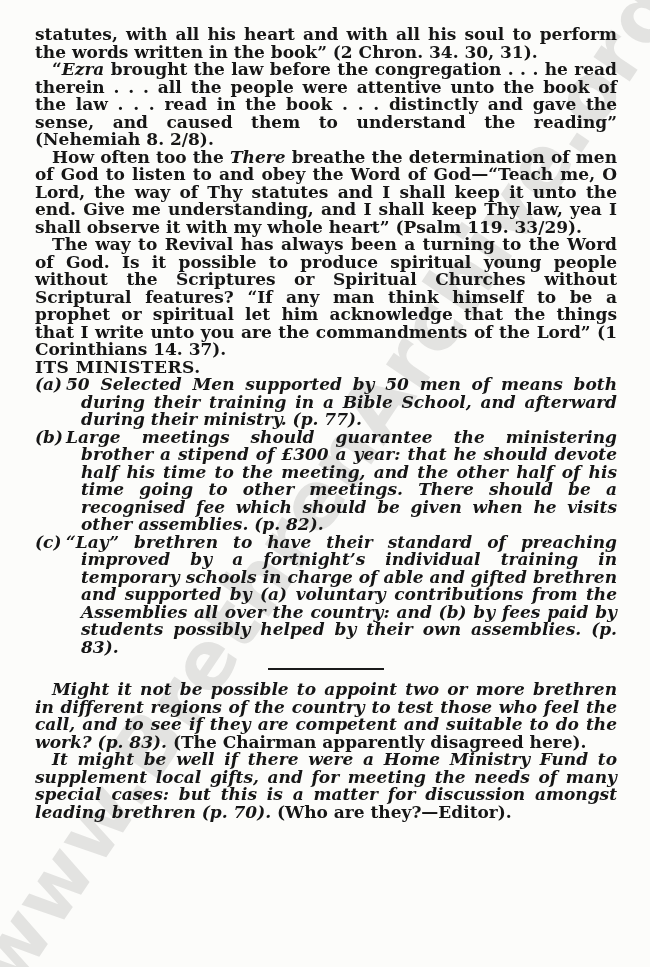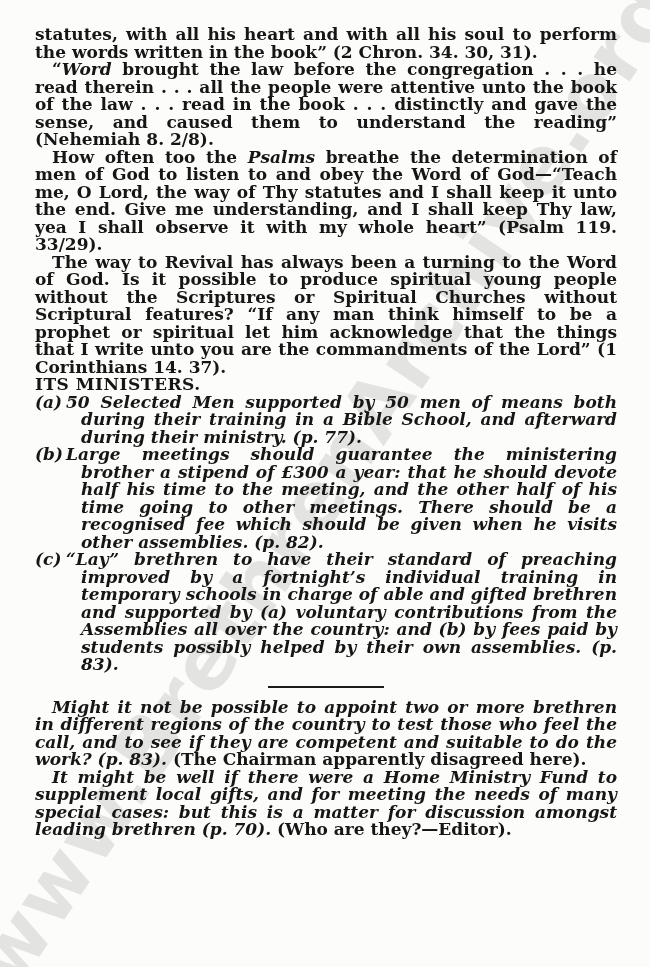--- a/index.html
+++ b/index.html
@@ -69,23 +69,23 @@
 <body>
 
 <div class="sheet">
 
   <div class="watermark">www.BrethrenArchive.org</div>
 
   <div class="content">
 
     <p><span>statutes, with all his heart and with all his soul to perform the words written in the book” (2 Chron. 34. 30, 31).</span></p>
 
-    <p class="ind sgap"><span>“</span><i>Word</i><span> brought the law before the congregation . . . he read therein . . . all the people were attentive unto the book of the law . . . read in the book . . . distinctly and gave the sense, and caused them to understand the reading” (Nehemiah 8. 2/8).</span></p>
+    <p class="ind sgap"><span>“</span><i>Ezra</i><span> brought the law before the congregation . . . he read therein . . . all the people were attentive unto the book of the law . . . read in the book . . . distinctly and gave the sense, and caused them to understand the reading” (Nehemiah 8. 2/8).</span></p>
 
-    <p class="ind sgap"><span>How often too the </span><i>Psalms</i><span> breathe the determination of men of God to listen to and obey the Word of God—“Teach me, O Lord, the way of Thy statutes and I shall keep it unto the end. Give me understanding, and I shall keep Thy law, yea I shall observe it with my whole heart” (Psalm 119. 33/29).</span></p>
+    <p class="ind sgap"><span>How often too the </span><i>There</i><span> breathe the determination of men of God to listen to and obey the Word of God—“Teach me, O Lord, the way of Thy statutes and I shall keep it unto the end. Give me understanding, and I shall keep Thy law, yea I shall observe it with my whole heart” (Psalm 119. 33/29).</span></p>
 
     <p class="ind sgap"><span>The way to Revival has always been a turning to the Word of God. Is it possible to produce spiritual young people without the Scriptures or Spiritual Churches without Scriptural features? “If any man think himself to be a prophet or spiritual let him acknowledge that the things that I write unto you are the commandments of the Lord” (1 Corinthians 14. 37).</span></p>
 
 
     <p class="heading">ITS MINISTERS.</p>
 
     <div>
       <p class="item"><span class="label">(a)</span><span>50 Selected Men supported by 50 men of means both during their training in a Bible School, and afterward during their ministry. (p. 77).</span></p>
 
       <p class="item"><span class="label">(b)</span><span>Large meetings should guarantee the ministering brother a stipend of £300 a year: that he should devote half his time to the meeting, and the other half of his time going to other meetings. There should be a recognised fee which should be given when he visits other assemblies. (p. 82).</span></p>

